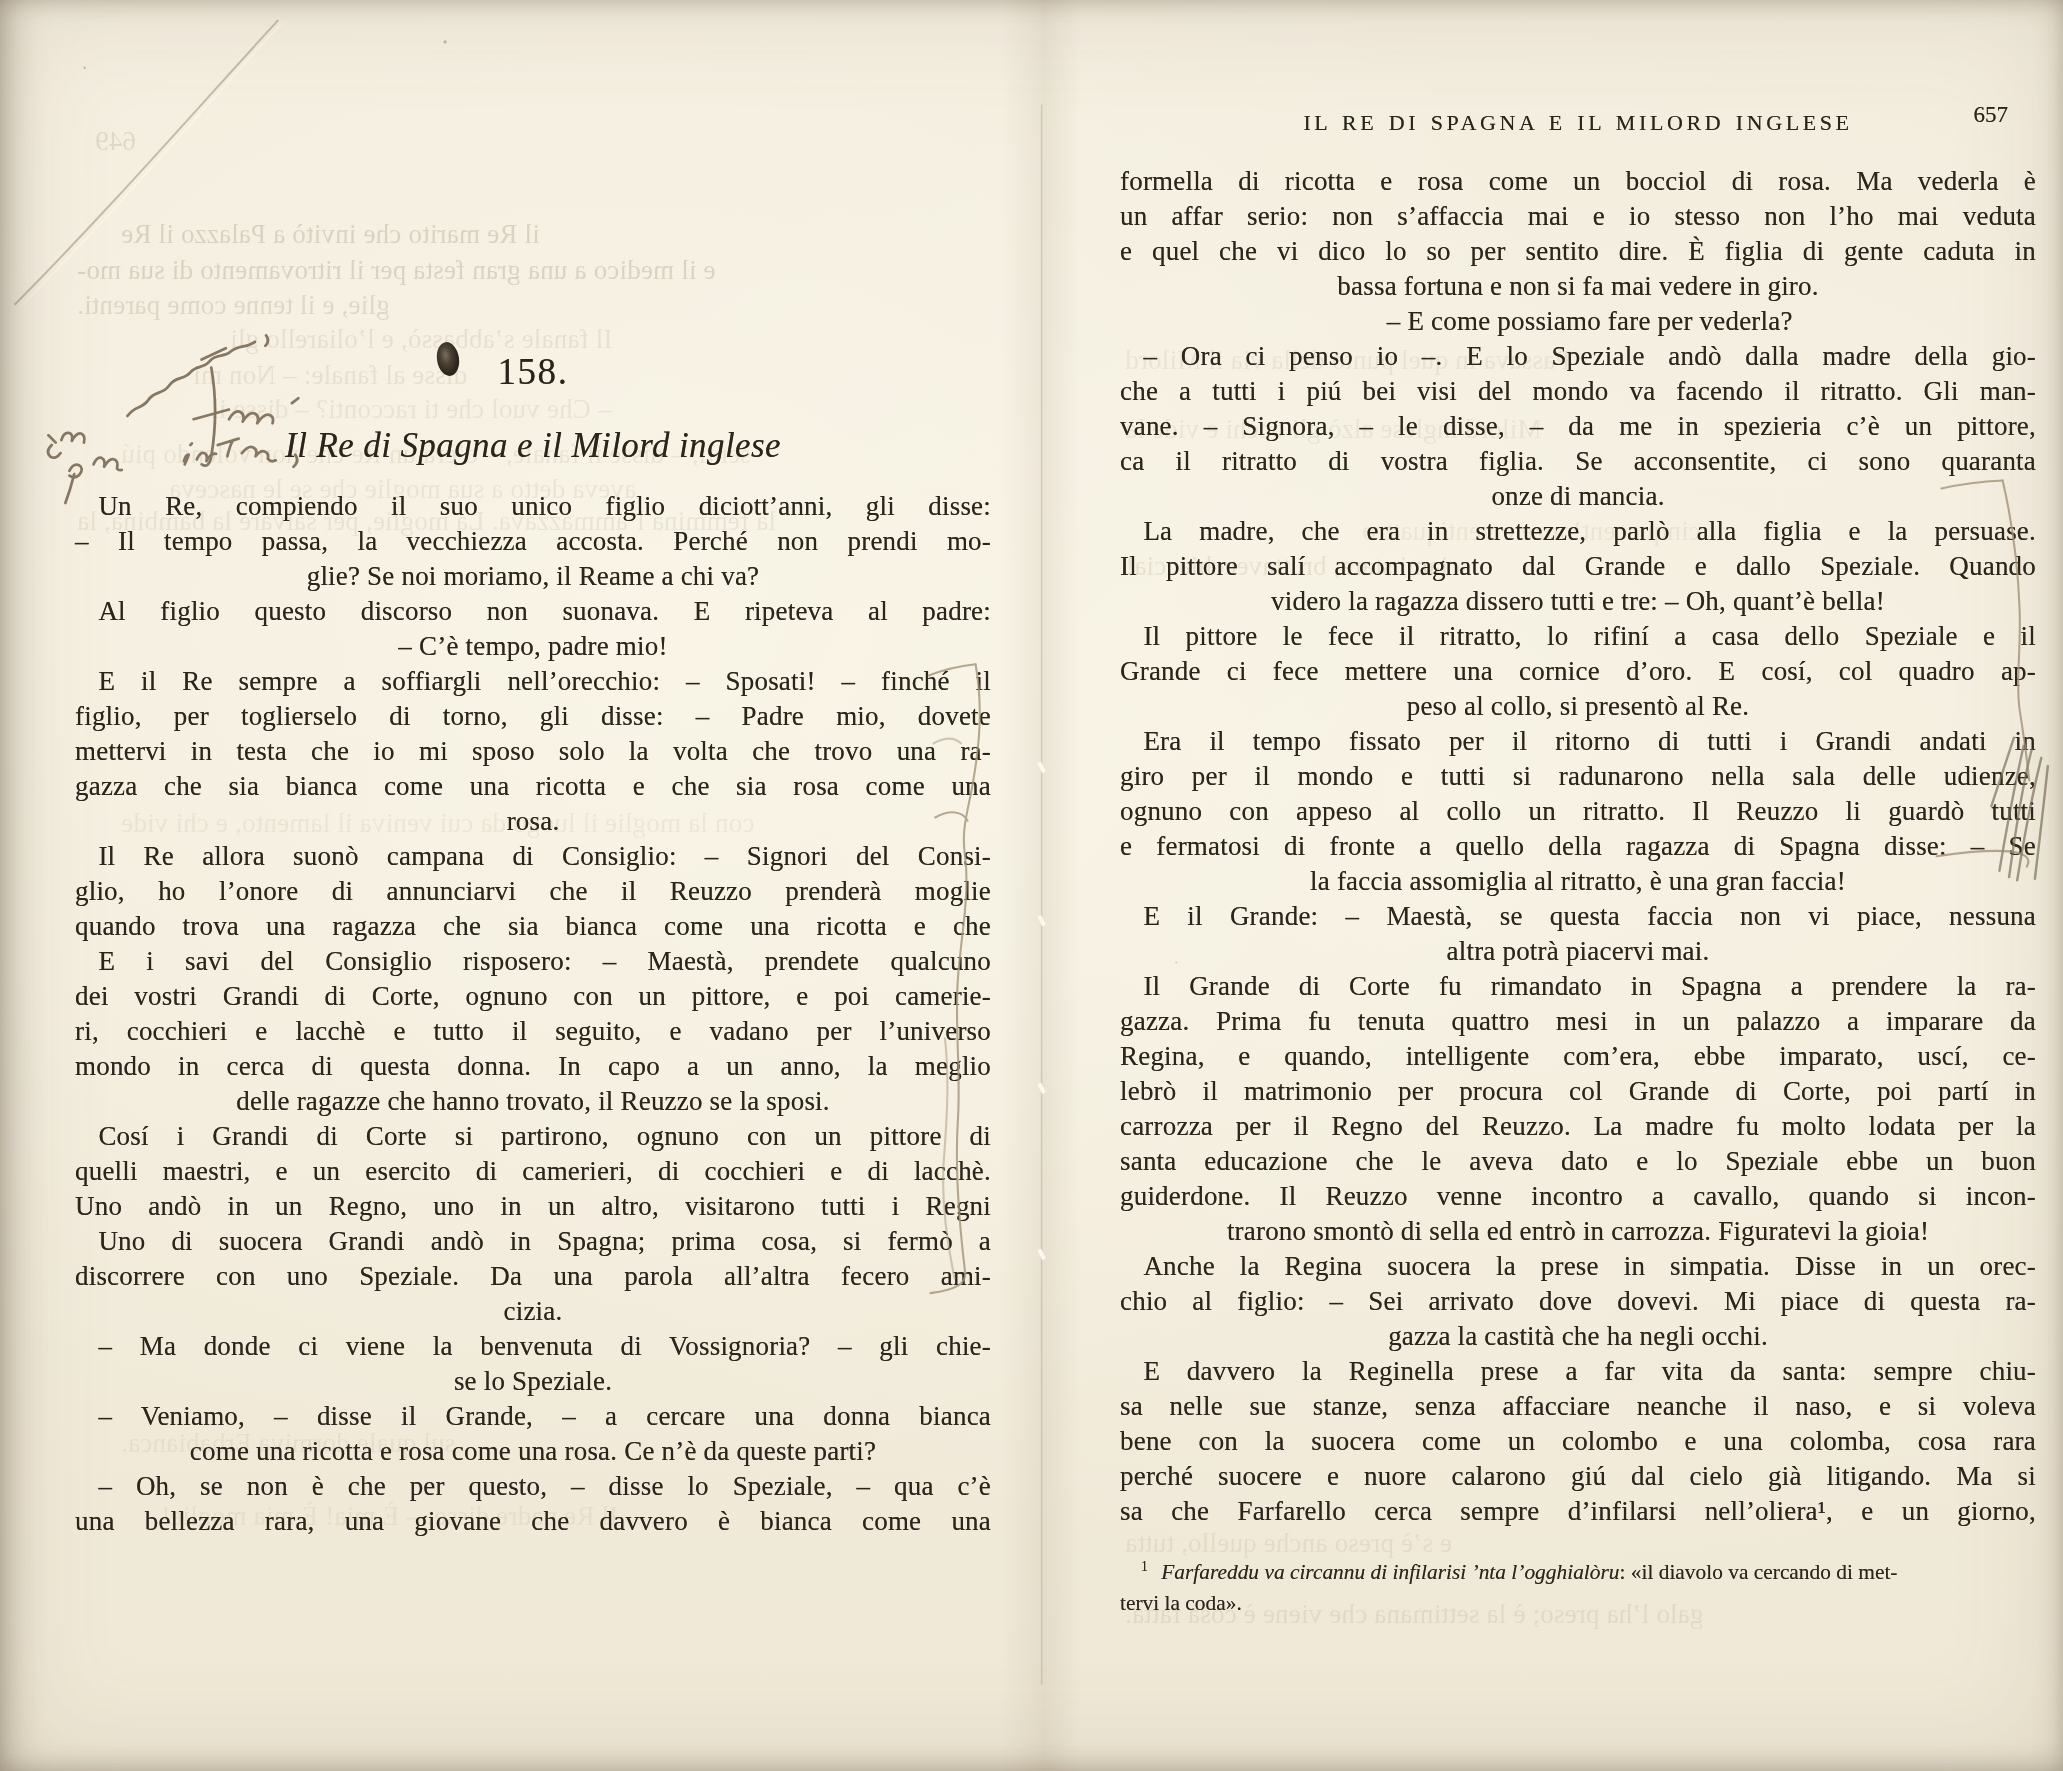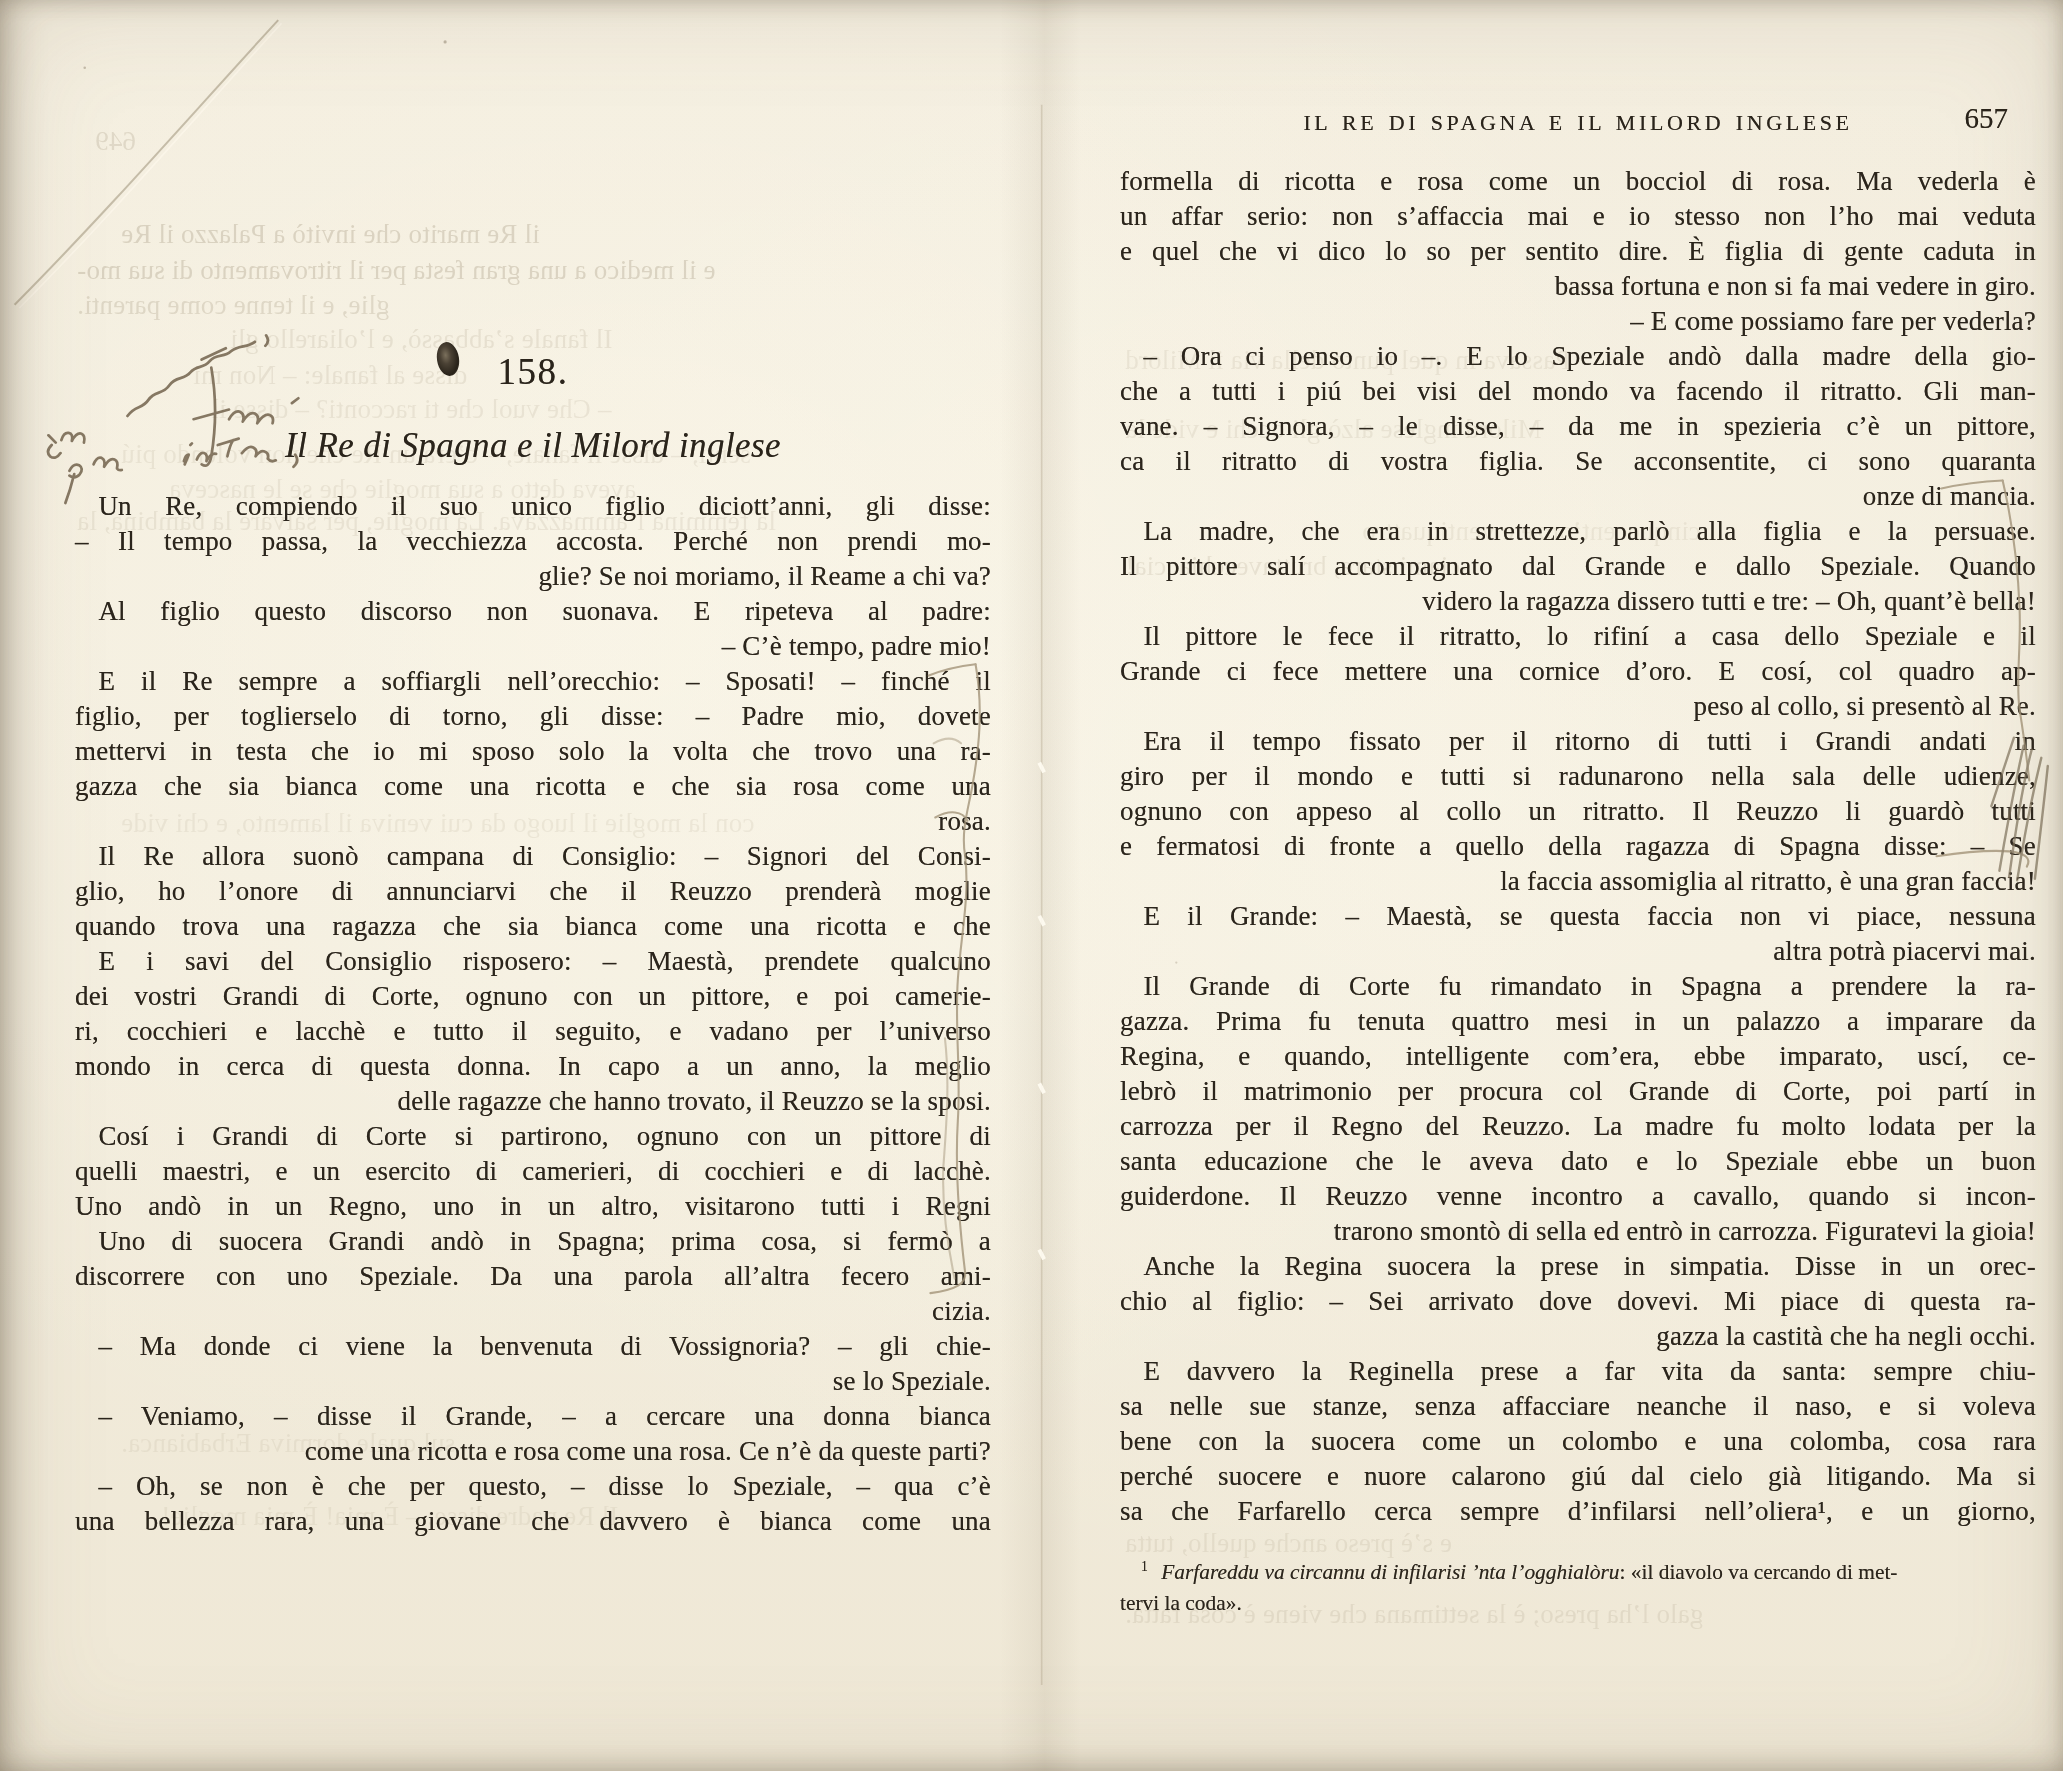--- a/index.html
+++ b/index.html
@@ -24,37 +24,37 @@
   .gutter{
     position:absolute; left:1000px; top:0; width:81px; height:100%; pointer-events:none;
     background:linear-gradient(90deg, rgba(122,106,80,0) 0%, rgba(122,106,80,.07) 42%, rgba(122,106,80,.10) 55%, rgba(122,106,80,0) 100%);
   }
   .textline-host{position:absolute;}
   .line{
     height:35px; line-height:35px; font-size:27px; letter-spacing:0.2px;
     color:#2b251c; text-shadow:0 0 0.6px rgba(43,37,28,.6);
   }
   .j,.fj{text-align:justify; text-align-last:justify;}
-  .l,.fl{text-align:right; white-space:nowrap;}
+  .l,.fl{text-align:center; white-space:nowrap;}
   .fj,.fl{text-indent:23.4px;}
   #chapter-number{
     position:absolute; left:75px; top:350px; width:916px; text-align:center;
     font-size:37px; letter-spacing:1.6px; text-shadow:0 0 0.6px rgba(43,37,28,.6);
   }
   #story-title{
     position:absolute; left:75px; top:426px; width:916px; text-align:center;
     font-style:italic; font-size:35px; letter-spacing:0.4px; text-shadow:0 0 0.6px rgba(43,37,28,.6);
   }
   #running-header{
     position:absolute; left:1120px; top:110px; width:916px; text-align:center;
     font-size:22px; letter-spacing:3.6px; word-spacing:2.4px; text-shadow:0 0 0.5px rgba(43,37,28,.6);
   }
   #page-number{
     position:absolute; left:1919px; top:102px; width:89px; text-align:right;
-    font-size:29px; text-shadow:0 0 0.6px rgba(43,37,28,.6);
+    font-size:23px; text-shadow:0 0 0.6px rgba(43,37,28,.6);
   }
   #ink-blot{
     position:absolute; left:437px; top:342px; width:22px; height:34px; border-radius:50%;
     transform:rotate(-9deg);
     background:radial-gradient(ellipse at 42% 38%, #7b705c 0%, #4a4134 30%, #282219 68%, rgba(40,34,25,.85) 84%, rgba(40,34,25,0) 100%);
   }
   #footnote{
     position:absolute; left:1120px; top:1557px; width:916px;
     font-size:21.4px; line-height:31px; color:#2b251c; text-shadow:0 0 0.5px rgba(43,37,28,.55);
   }

